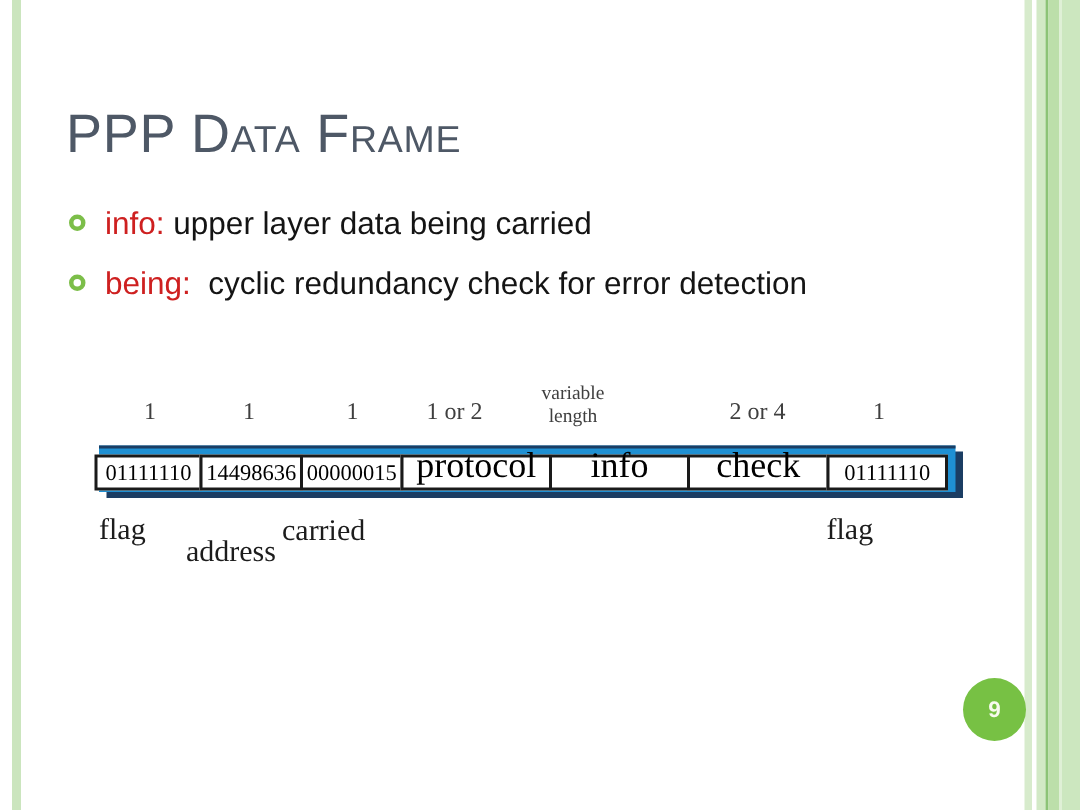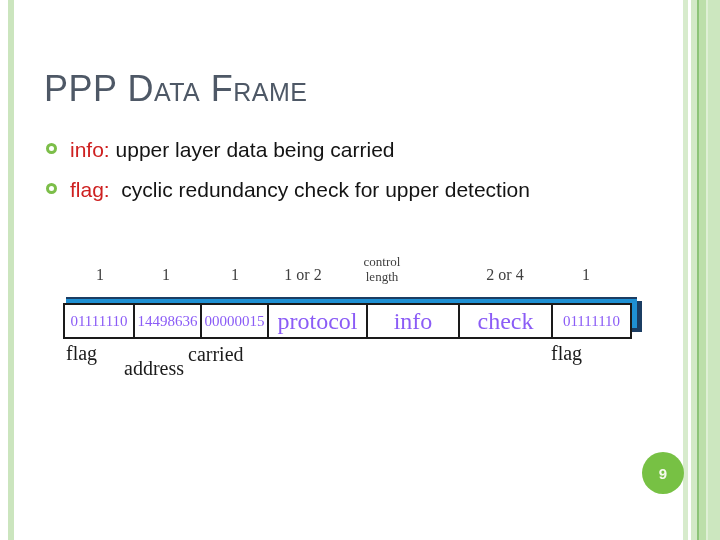--- a/index.html
+++ b/index.html
@@ -47,23 +47,23 @@
     width:66px; text-align:center;
     font-family:"Liberation Serif", serif; font-size:13px; line-height:15px; color:#3f3f3f;
   }
   .band {
     position:absolute; left:66px; top:297px; width:571px; height:31px;
     background:#1f90d3; border-top:2px solid #1b3d63;
     box-shadow:5px 4px 0 #1b3d63; z-index:1;
   }
   .boxes { position:absolute; left:63px; top:303px; display:flex; z-index:2; }
   .fbox {
-    height:36px; background:#ffffff; border:2px solid #1a1a1a;
-    display:flex; align-items:center; justify-content:center;
-    font-family:"Liberation Serif", serif; color:#8b5cf6;
+    height:24px; background:#ffffff; border:2px solid #1a1a1a;
+    display:flex; align-items:flex-end; justify-content:center;
+    font-family:"Liberation Serif", serif; color:#000000;
   }
   .fbox + .fbox { margin-left:-2px; }
   .fbox.b0 { width:72px; }  .fbox.b1 { width:69px; }  .fbox.b2 { width:69px; }
   .fbox.b3 { width:101px; } .fbox.b4 { width:94px; }  .fbox.b5 { width:95px; }
   .fbox.b6 { width:81px; }
   .fbox .binary { font-size:15px; }
   .fbox .name   { font-size:24px; }
   .flabel {
     position:absolute; font-family:"Liberation Serif", serif;
     font-size:20px; color:#1c1c1c; white-space:nowrap;
@@ -96,31 +96,31 @@
 
   <div class="title">PPP Data Frame</div>
 
   <ul class="bullets">
     <li class="bullet-item">
       <span class="bullet-ring"></span>
       <span class="bullet-text"><span class="bullet-lead">info:</span><span> upper layer data being carried</span></span>
     </li>
     <li class="bullet-item">
       <span class="bullet-ring"></span>
-      <span class="bullet-text"><span class="bullet-lead">flag:</span><span>  cyclic redundancy check for upper detection</span></span>
+      <span class="bullet-text"><span class="bullet-lead">being:</span><span>  cyclic redundancy check for error detection</span></span>
     </li>
   </ul>
 
   <div>
 
     <span class="size-num" style="left:100px">1</span>
     <span class="size-num" style="left:166px">1</span>
     <span class="size-num" style="left:235px">1</span>
     <span class="size-num" style="left:303px">1 or 2</span>
-    <span class="size-var">control length</span>
+    <span class="size-var">variable length</span>
     <span class="size-num" style="left:505px">2 or 4</span>
     <span class="size-num" style="left:586px">1</span>
 
     <div class="band"></div>
 
     <div class="boxes">
       <div class="fbox b0">
         <span class="binary">01111110</span>
       </div>
       <div class="fbox b1">

